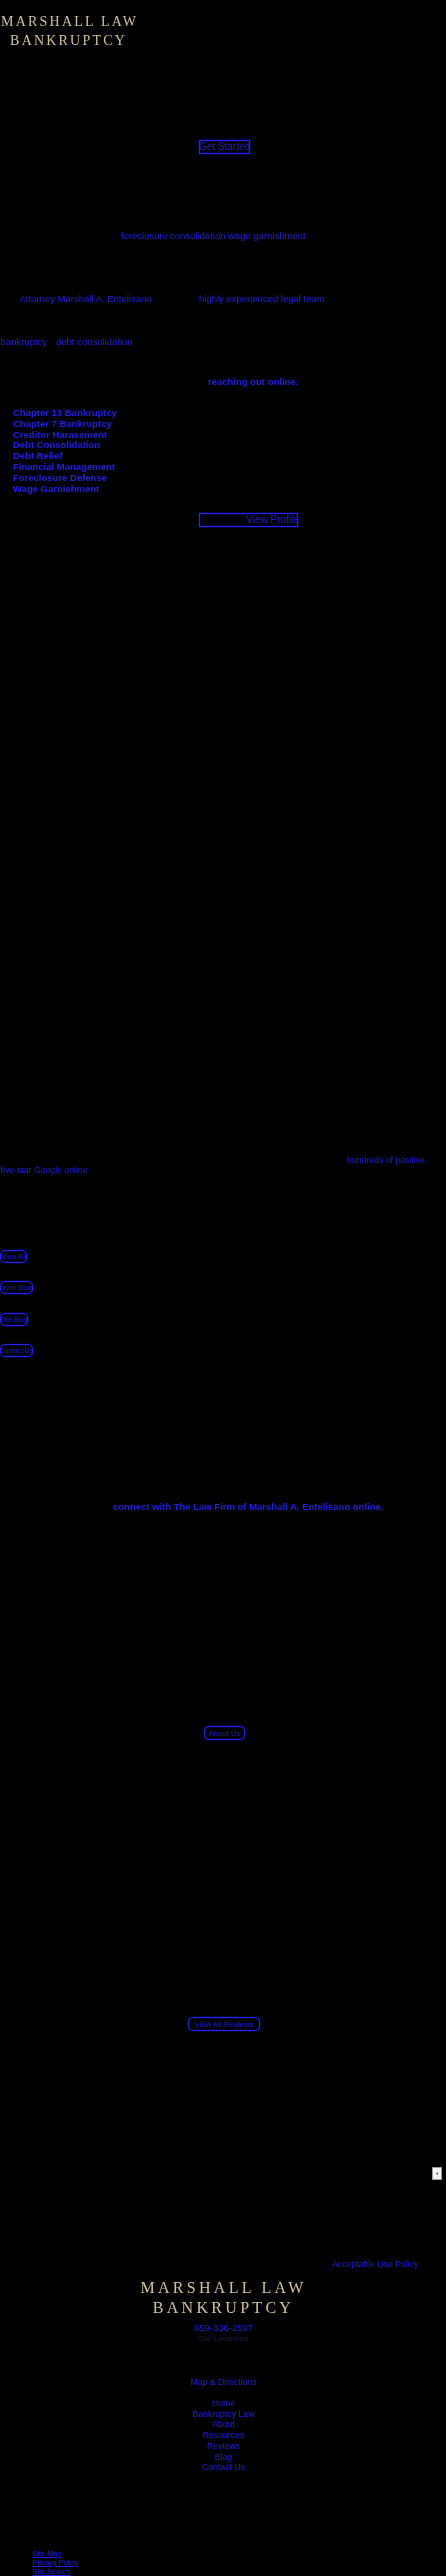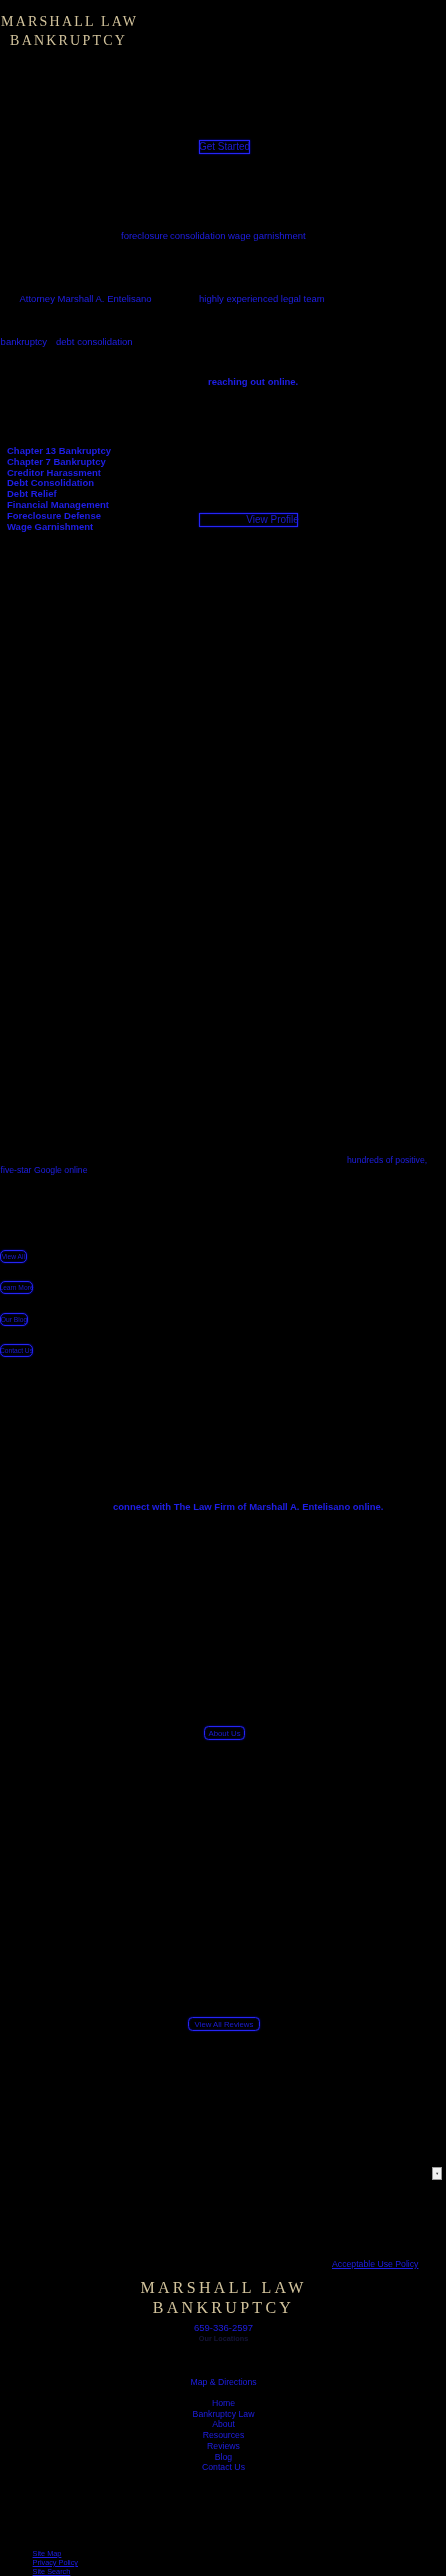--- a/index.html
+++ b/index.html
@@ -11,21 +11,21 @@
   .logo{font-family:"Liberation Serif", serif;color:#d2c39c;letter-spacing:2.2px;
         font-size:14px;line-height:18.4px;white-space:nowrap;}
   .logo .l2{padding-left:9px;}
   .footer-logo{font-family:"Liberation Serif", serif;color:#d2c39c;letter-spacing:3.3px;
         font-size:16px;line-height:20px;text-align:center;width:100%;white-space:nowrap;}
 
   
   .lnk{color:#1f1fe8;text-decoration:none;white-space:nowrap;font-size:9.5px;}
   .lnk.b{font-weight:bold;}
   .lnk.sm{font-size:8.7px;}
-  .lnk.u{text-decoration:underline;}
+  .lnk.u{}
   .svc{color:#1f1fe8;font-weight:bold;font-size:9.5px;line-height:10.8px;white-space:nowrap;}
   .svc a{color:#1f1fe8;text-decoration:none;display:block;}
 
   
   .pill{display:flex;align-items:center;justify-content:center;
         border:1.1px solid #2525f5;border-radius:0;color:#1c1cd8;
         font-size:10px;white-space:nowrap;box-shadow:0 0 1.7px #0000c8, inset 0 0 1.7px #0000c8;
         cursor:pointer;background:transparent;}
   .pill.small{font-size:6.7px;border-radius:5px;}
   .pill.mid{font-size:7.8px;border-radius:4.5px;}
@@ -55,21 +55,21 @@
   <a class="lnk abs" style="left:121px;top:230px;" href="#">foreclosure</a>
   <a class="lnk abs" style="left:170px;top:230px;" href="#">consolidation</a>
   <a class="lnk abs" style="left:228px;top:230px;" href="#">wage garnishment</a>
 
   <a class="lnk abs" style="left:19.5px;top:293px;" href="#">Attorney Marshall A. Entelisano</a>
   <a class="lnk abs" style="left:199px;top:293px;" href="#">highly experienced legal team</a>
   <a class="lnk abs" style="left:0.6px;top:336px;" href="#">bankruptcy</a>
   <a class="lnk abs" style="left:56px;top:336px;" href="#">debt consolidation</a>
   <a class="lnk b abs" style="left:208px;top:376px;" href="#">reaching out online.</a>
 
-  <div class="abs svc" style="left:7px;top:408px;margin-top:38px;">
+  <div class="abs svc" style="left:13px;top:408px;">
     <a href="#">Chapter 13 Bankruptcy</a>
     <a href="#">Chapter 7 Bankruptcy</a>
     <a href="#">Creditor Harassment</a>
     <a href="#">Debt Consolidation</a>
     <a href="#">Debt Relief</a>
     <a href="#">Financial Management</a>
     <a href="#">Foreclosure Defense</a>
     <a href="#">Wage Garnishment</a>
   </div>
 

